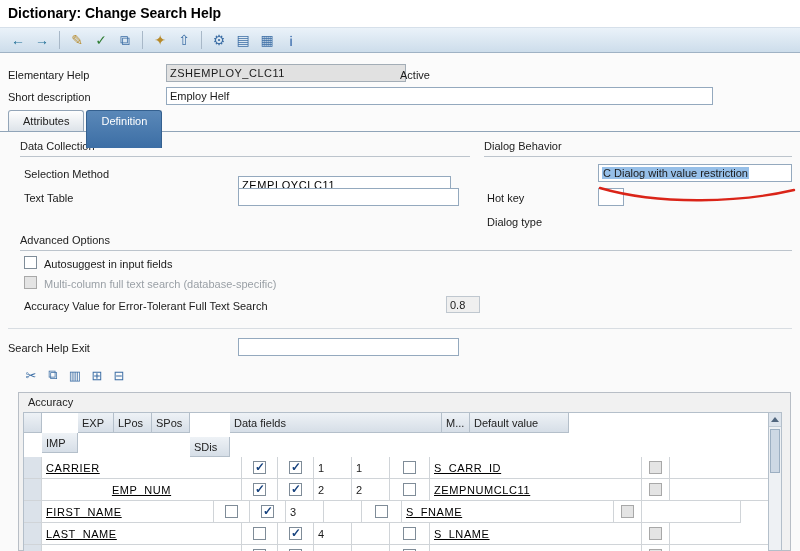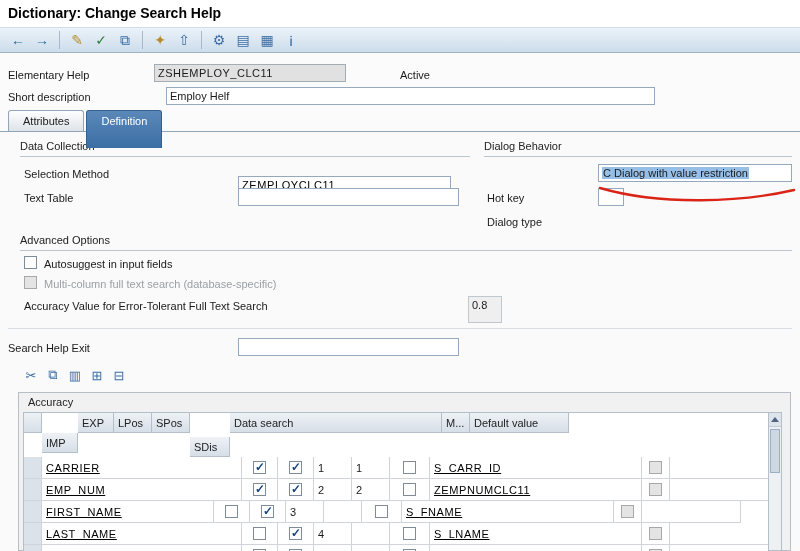--- a/index.html
+++ b/index.html
@@ -131,25 +131,25 @@
       <span class="tb-icon" style="color: rgb(183, 138, 42);">✦</span>
       <span class="tb-icon" style="color: rgb(60, 110, 165);">⇧</span>
       <span class="tb-sep"></span>
       <span class="tb-icon" style="color: rgb(60, 110, 165);">⚙</span>
       <span class="tb-icon" style="color: rgb(60, 110, 165);">▤</span>
       <span class="tb-icon" style="color: rgb(60, 110, 165);">▦</span>
       <span class="tb-icon" style="color: rgb(42, 95, 165);">ℹ</span>
     </div>
 
   <div class="label" style="left:8px; top:68px;">Elementary Help</div>
-  <div class="field readonly caps" style="left:154px; top:64px; width:192px;">ZSHEMPLOY_CLC11</div>
+  <div class="field readonly caps" style="left:166px; top:64px; width:240px;">ZSHEMPLOY_CLC11</div>
   <div class="label" style="left:400px; top:68px;">Active</div>
 
   <div class="label" style="left:8px; top:90px;">Short description</div>
-  <div class="field" style="left:166px; top:87px; width:489px;">Employ Helf</div>
+  <div class="field" style="left:166px; top:87px; width:547px;">Employ Helf</div>
 
   <div class="tabs">
     <div class="tab">Attributes</div>
     <div class="tab active">Definition</div>
   </div>
   <div class="tab-panel"></div>
 
   <div class="group-title" style="left:20px; top:140px;">Data Collection</div>
   <div class="rule" style="left:20px; top:156px; width:450px;"></div>
 
@@ -175,21 +175,21 @@
   <div class="group-title" style="left:20px; top:234px;">Advanced Options</div>
   <div class="rule" style="left:20px; top:250px; width:772px;"></div>
 
   <span class="cb cb-abs" style="left:24px; top:256px;"></span>
   <div class="label" style="left:44px; top:257px;">Autosuggest in input fields</div>
 
   <span class="cb cb-abs disabled" style="left:24px; top:276px;"></span>
   <div class="label dim" style="left:44px; top:277px;">Multi-column full text search (database-specific)</div>
 
   <div class="label" style="left:24px; top:299px;">Accuracy Value for Error-Tolerant Full Text Search</div>
-  <div class="field flat" style="left:468px; top:296px; width:34px; height:27px;">0.8</div>
+  <div class="field flat" style="left:446px; top:296px; width:34px; height:17px;">0.8</div>
 
   <div class="rule" style="left:8px; top:328px; width:784px; border-top-color:#d8dde2;"></div>
 
   <div class="label" style="left:8px; top:341px;">Search Help Exit</div>
   <div class="field" style="left:238px; top:338px; width:221px;"></div>
 
   <div class="table-toolbar" id="table-toolbar">
       <span class="tb-icon" style="color: rgb(60, 110, 165);">✂</span>
       <span class="tb-icon" style="color: rgb(60, 110, 165);">⧉</span>
       <span class="tb-icon" style="color: rgb(60, 110, 165);">▥</span>
@@ -201,21 +201,21 @@
   <div class="group-title" style="left:28px; top:396px;">Accuracy</div>
 
   <div class="ptable" id="param-table">
       <div class="trow">
         <div class="hcell" style="width: 18px;"></div>
         <div class="hcell" style="width: 36px; margin-top: 20px;">IMP</div>
         <div class="hcell" style="width: 36px;">EXP</div>
         <div class="hcell" style="width: 38px;">LPos</div>
         <div class="hcell" style="width: 38px;">SPos</div>
         <div class="hcell" style="width: 40px; margin-top: 24px;">SDis</div>
-        <div class="hcell" style="width: 212px;">Data search</div>
+        <div class="hcell" style="width: 212px;">Data fields</div>
         <div class="hcell" style="width: 28px;">M...</div>
         <div class="hcell" style="width: 99px;">Default value</div>
       </div>
       <div class="trow">
         <div class="cell selcell" style="width: 18px;"></div>
         <div class="cell" style="width: 200px;">
           <span class="lnk">CARRIER</span>
         </div>
         <div class="cell center" style="width: 36px;">
           <span class="cb checked"></span>
@@ -231,21 +231,21 @@
         <div class="cell" style="width: 212px;">
           <span class="lnk">S_CARR_ID</span>
         </div>
         <div class="cell center" style="width: 28px;">
           <span class="cb disabled"></span>
         </div>
         <div class="cell" style="width: 99px;"></div>
       </div>
       <div class="trow">
         <div class="cell selcell" style="width: 18px;"></div>
-        <div class="cell" style="width: 200px;">
+        <div class="cell" style="width: 200px; justify-content: center;">
           <span class="lnk">EMP_NUM</span>
         </div>
         <div class="cell center" style="width: 36px;">
           <span class="cb checked"></span>
         </div>
         <div class="cell center" style="width: 36px;">
           <span class="cb checked"></span>
         </div>
         <div class="cell" style="width: 38px;">2</div>
         <div class="cell" style="width: 38px;">2</div>

